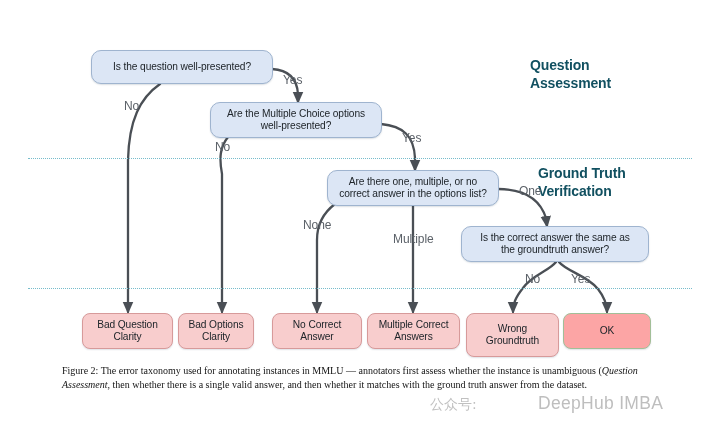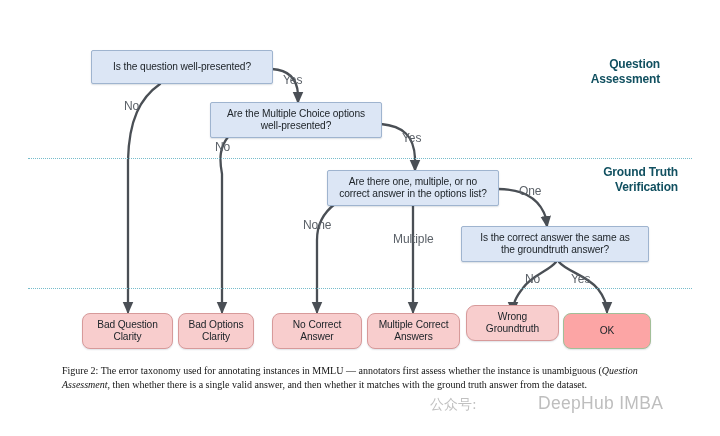--- a/index.html
+++ b/index.html
@@ -40,21 +40,21 @@
   }
 
   
   .node {
     position: absolute;
     box-sizing: border-box;
     display: flex;
     align-items: center;
     justify-content: center;
     text-align: center;
-    border-radius: 2px;
+    border-radius: 10px;
     line-height: 1.22;
     color: #20262b;
     letter-spacing: -0.1px;
   }
 
   .node.decision {
     background: #dce6f5;
     border: 1px solid #9fb4cf;
     font-size: 10.2px;
     padding: 3px 8px;
@@ -82,24 +82,24 @@
     left: 28px;
     width: 664px;
     height: 0;
     border-top: 1.4px dotted #6fb9c9;
     opacity: 0.95;
   }
 
   
   .band-title {
     position: absolute;
-    text-align: right;
+    text-align: left;
     color: #115060;
     font-weight: bold;
-    font-size: 12px;
+    font-size: 14px;
     line-height: 1.28;
     letter-spacing: -0.15px;
   }
 
   
   .edge-label {
     position: absolute;
     color: #5b6168;
     font-size: 12px;
     white-space: nowrap;
@@ -247,21 +247,21 @@
       </div>
     </div>
 
     <div class="node terminal bad" style="left:367px; top:313px; width:93px; height:36px;">
       <div>
         <div>Multiple Correct</div>
         <div>Answers</div>
       </div>
     </div>
 
-    <div class="node terminal bad" style="left:466px; top:305px; width:93px; height:36px;border-radius:9px;">
+    <div class="node terminal bad" style="left:466px; top:313px; width:93px; height:44px;">
       <div>
         <div>Wrong</div>
         <div>Groundtruth</div>
       </div>
     </div>
 
     <div class="node terminal good" style="left:563px; top:313px; width:88px; height:36px;">
       <div>
         <div>OK</div>
       </div>

